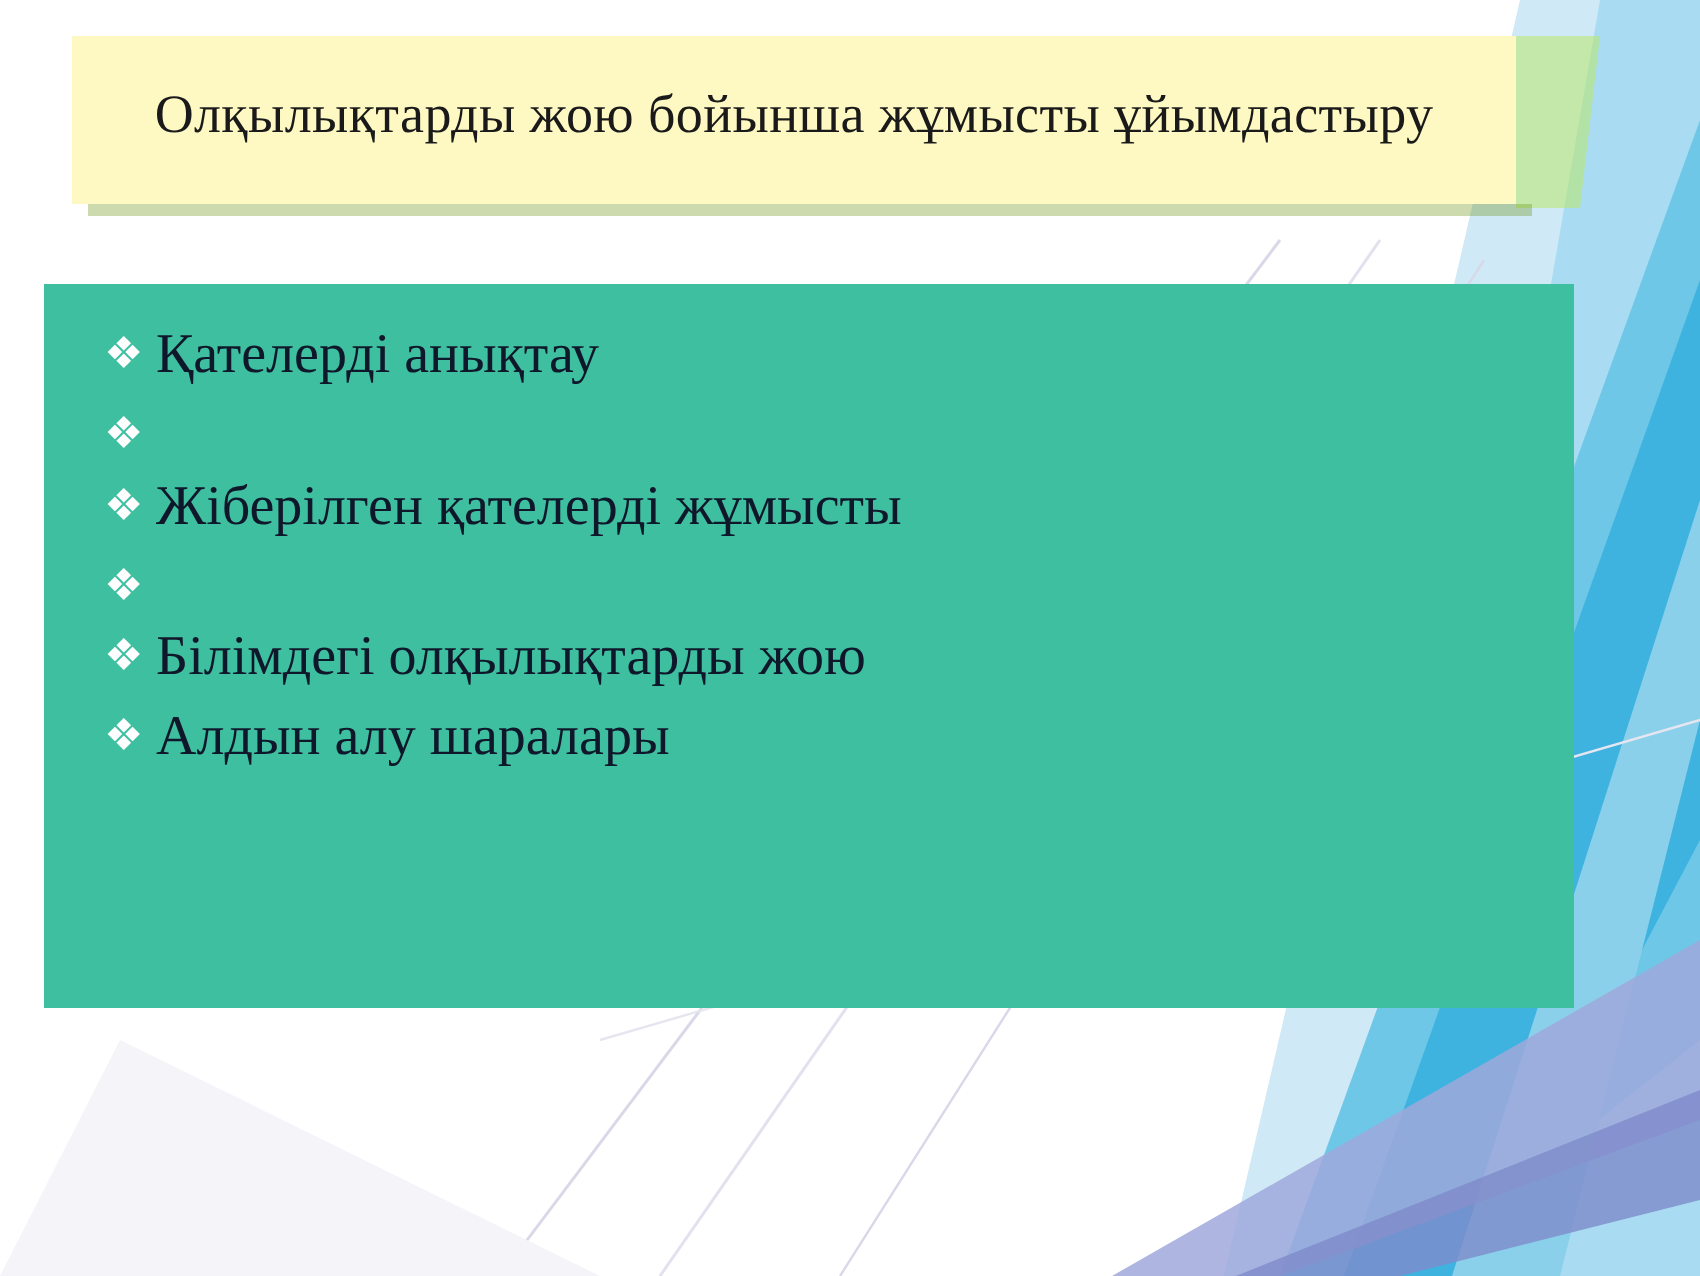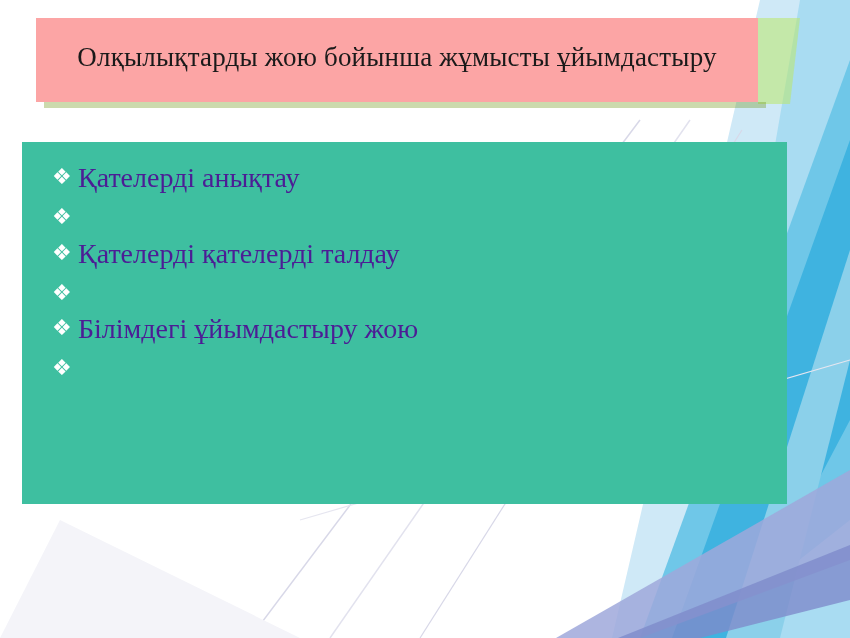--- a/index.html
+++ b/index.html
@@ -35,21 +35,21 @@
     height: 638px;
   }
 
   
   .title-box {
     position: absolute;
     left: 36px;
     top: 18px;
     width: 722px;
     height: 84px;
-    background: #fca5a5;
+    background: #fef9c3;
     display: flex;
     align-items: center;
     justify-content: center;
     box-sizing: border-box;
     padding: 2px 26px 6px 26px;
     z-index: 5;
   }
   .title-box .title-text {
     color: #1a1a1a;
     font-size: 27px;
@@ -93,21 +93,21 @@
   }
   .bullet-mark {
     color: #ffffff;
     font-size: 22px;
     line-height: 1.28;
     width: 26px;
     flex: 0 0 26px;
     margin-top: 3px;
   }
   .bullet-text {
-    color: #4c1d95;
+    color: #0f172a;
     font-size: 28px;
     line-height: 1.30;
     font-family: "Liberation Serif", serif;
     white-space: pre-line;
   }
 </style>
 </head>
 <body>
 
 <div class="slide">
@@ -145,28 +145,29 @@
     <ul class="bullet-list">
       <li class="bullet-item">
         <span class="bullet-mark">❖</span>
         <span class="bullet-text">Қателерді анықтау</span>
       </li>
       <li class="bullet-item">
         <span class="bullet-mark">❖</span>
       </li>
       <li class="bullet-item">
         <span class="bullet-mark">❖</span>
-        <span class="bullet-text">Қателерді қателерді талдау</span>
+        <span class="bullet-text">Жіберілген қателерді жұмысты</span>
       </li>
       <li class="bullet-item">
         <span class="bullet-mark">❖</span>
       </li>
       <li class="bullet-item">
         <span class="bullet-mark">❖</span>
-        <span class="bullet-text">Білімдегі ұйымдастыру жою</span>
+        <span class="bullet-text">Білімдегі олқылықтарды жою</span>
       </li>
       <li class="bullet-item">
         <span class="bullet-mark">❖</span>
+        <span class="bullet-text">Алдын алу шаралары</span>
       </li>
     </ul>
   </div>
 
 </div>
 
 </body></html>

